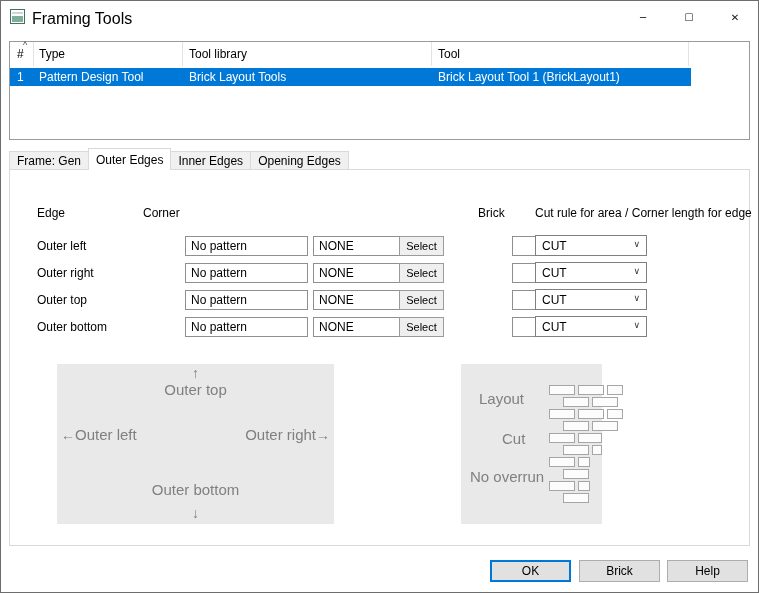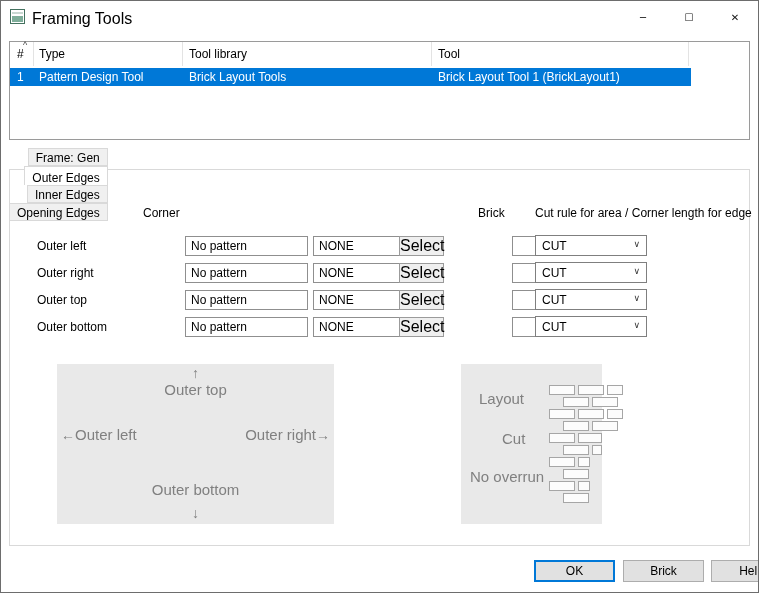--- a/index.html
+++ b/index.html
@@ -23,52 +23,52 @@
   .win-btn.close{right:0;}
   
   .tool-table{position:absolute;left:8px;top:40px;width:741px;height:99px;box-sizing:border-box;
     border:1px solid #9a9a9a;background:#fff;}
   .tt-sep{position:absolute;top:0;width:1px;height:24px;background:#e3e3e3;}
   .tt-h{position:absolute;top:5px;white-space:nowrap;}
   .tt-sort{position:absolute;left:13px;top:-2px;font-size:9px;color:#444;}
   .tt-row{position:absolute;left:0;top:26px;width:681px;height:18px;background:#0078d7;color:#fff;}
   .tt-c{position:absolute;top:0;line-height:18px;white-space:nowrap;}
   
-  .tabs{position:absolute;left:8px;top:147px;height:22px;display:flex;align-items:flex-end;z-index:3;flex-direction:column;}
+  .tabs{position:absolute;left:8px;top:147px;height:22px;display:flex;align-items:flex-end;z-index:3;}
   .tab{box-sizing:border-box;height:19px;padding:2px 7px 0;background:#f0f0f0;
     border:1px solid #d9d9d9;margin-right:-1px;white-space:nowrap;cursor:default;}
   .tab.active{height:22px;background:#fff;border-bottom:none;padding-top:4px;z-index:4;}
   
   .panel{position:absolute;left:8px;top:168px;width:741px;height:377px;box-sizing:border-box;
     border:1px solid #d9d9d9;background:#fff;}
   .ph{position:absolute;top:36px;white-space:nowrap;}
   .row-label{position:absolute;white-space:nowrap;}
   .tb-input{position:absolute;height:20px;box-sizing:border-box;border:1px solid #8f8f8f;
     background:#fff;font-family:"Liberation Sans",sans-serif;font-size:12px;padding:0 5px;margin-left:43px;}
   .sel-btn{position:absolute;width:45px;height:20px;box-sizing:border-box;border:1px solid #9b9b9b;
-    background:#efefef;font-family:"Liberation Sans",sans-serif;font-size:16px;padding:0;cursor:default;}
+    background:#efefef;font-family:"Liberation Sans",sans-serif;font-size:11px;padding:0;cursor:default;}
   .combo{position:absolute;width:112px;height:21px;box-sizing:border-box;border:1px solid #7f7f7f;
     background:#fff;cursor:default;}
   .combo .val{position:absolute;left:6px;top:3px;}
   .combo .chev{position:absolute;right:6px;top:3px;font-size:9px;color:#333;}
   
   .edge-box{position:absolute;left:47px;top:194px;width:277px;height:160px;background:#e9e9e9;
     color:#808080;font-size:15px;}
   .eb-center{position:absolute;left:0;right:0;text-align:center;white-space:nowrap;}
   .eb-side{position:absolute;top:62px;white-space:nowrap;}
   .eb-arrow{font-size:14px;}
   
   .brick-box{position:absolute;left:451px;top:194px;width:141px;height:160px;background:#e9e9e9;
     color:#808080;font-size:15px;}
   .bb-label{position:absolute;white-space:nowrap;}
   .brick{position:absolute;height:10px;box-sizing:border-box;background:#fcfcfc;border:1px solid #a6a6a6;}
   
   .f-btn{position:absolute;top:559px;width:81px;height:22px;box-sizing:border-box;
     background:#e1e1e1;border:1px solid #adadad;font-family:"Liberation Sans",sans-serif;
-    font-size:12px;padding:0;cursor:default;margin-left:44px;}
+    font-size:12px;padding:0;cursor:default;}
   .f-btn.ok{border:2px solid #0078d7;}
 </style>
 </head>
 <body>
 
 <div class="dialog">
 
   <div class="titlebar">
     <div class="app-icon">
       <div class="bar"></div>

